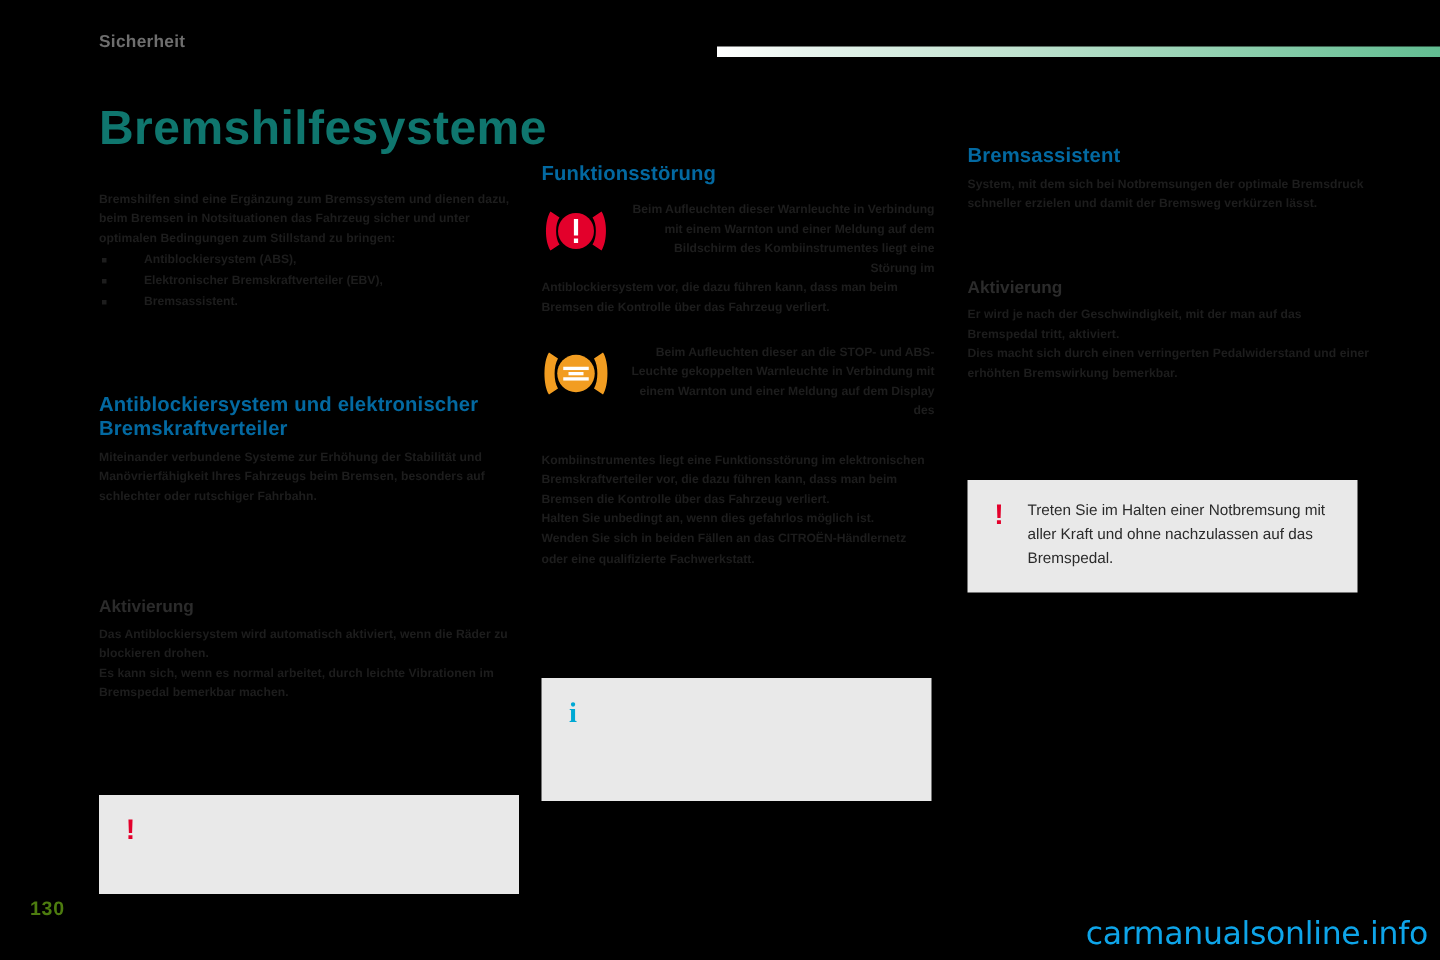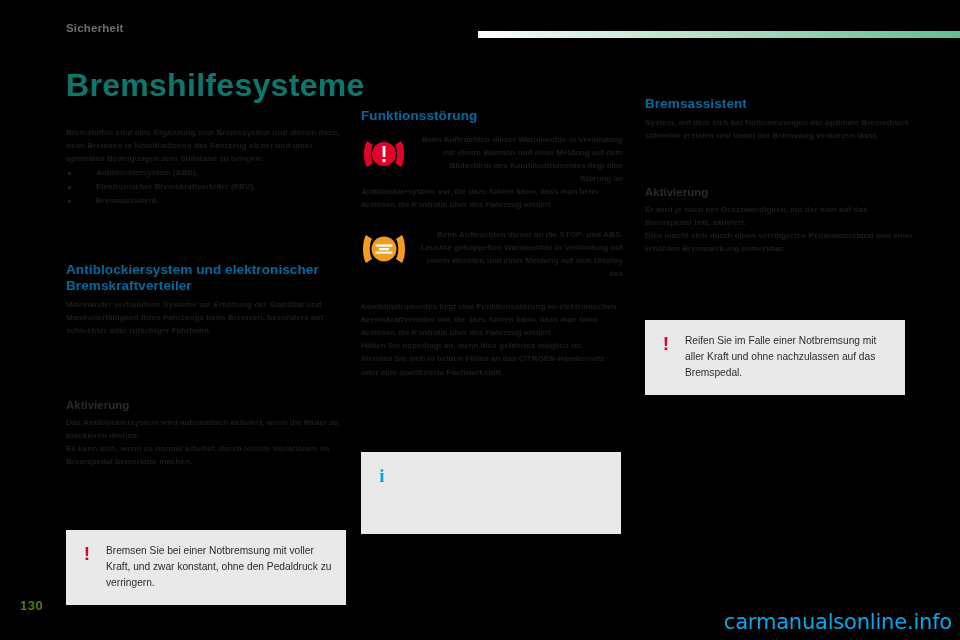--- a/index.html
+++ b/index.html
@@ -227,21 +227,20 @@
 
   <div class="blk" id="abs-act-block">
     <h3 class="sub-small">Aktivierung</h3>
     <p class="body" style="white-space: pre-line;">Das Antiblockiersystem wird automatisch aktiviert, wenn die Räder zu blockieren drohen.
 Es kann sich, wenn es normal arbeitet, durch leichte Vibrationen im Bremspedal bemerkbar machen.</p>
   </div>
 
   <div class="blk" id="warn-box-l">
     <div class="callout">
       <div class="glyph bang">!</div>
-      <div class="ctext">Bremsen Sie bei einer Notbremsung mit voller Kraft, und zwar konstant, ohne den Pedaldruck zu verringern.</div>
     </div>
   </div>
 
   <div class="blk" id="fault-block">
     <h2 class="sub" style="margin-bottom:9px;">Funktionsstörung</h2>
 
     <div class="icon-para">
       <div class="warn-icon">
         <svg viewBox="0 0 46 38" width="46" height="38" aria-hidden="true">
           <g fill="#e3002b">
@@ -292,20 +291,20 @@
 
   <div class="blk" id="ba-act-block">
     <h3 class="sub-small">Aktivierung</h3>
     <p class="body" style="white-space: pre-line;">Er wird je nach der Geschwindigkeit, mit der man auf das Bremspedal tritt, aktiviert.
 Dies macht sich durch einen verringerten Pedalwiderstand und einer erhöhten Bremswirkung bemerkbar.</p>
   </div>
 
   <div class="blk" id="warn-box-r">
     <div class="callout">
       <div class="glyph bang">!</div>
-      <div class="ctext">Reifen Sie im Falle einer Notbremsung mit aller Kraft und ohne nachzulassen auf das Bremspedal.</div>
+      <div class="ctext">Treten Sie im Halten einer Notbremsung mit aller Kraft und ohne nachzulassen auf das Bremspedal.</div>
     </div>
   </div>
 
   <div class="page-number">130</div>
   <div class="watermark">carmanualsonline.info</div>
 
 </div>
 
 </body></html>

